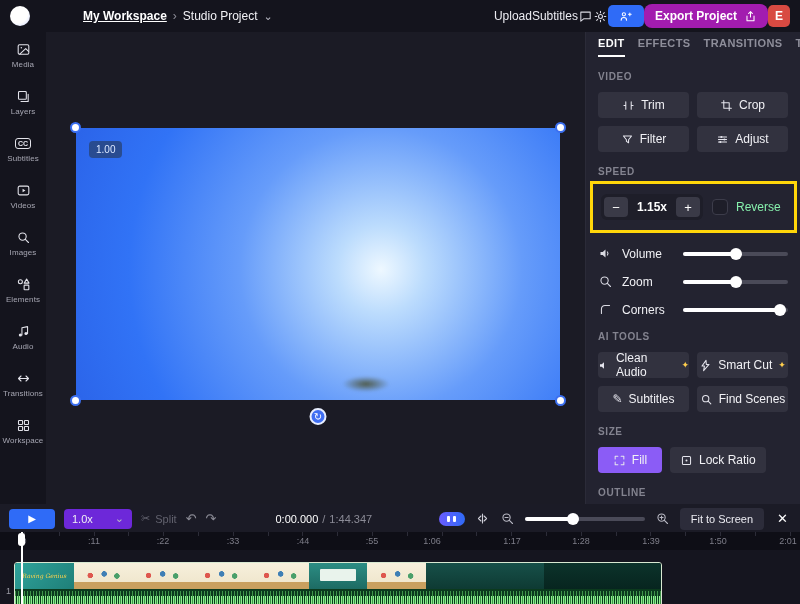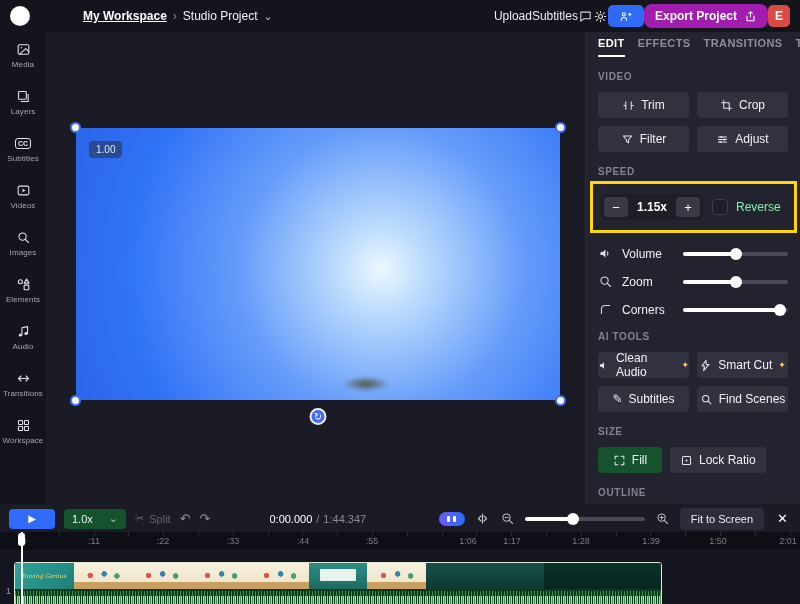--- a/index.html
+++ b/index.html
@@ -83,28 +83,28 @@
   .reverse-lbl { font-size:12px; color:#86efac; }
 
   .slider-row { display:flex; align-items:center; gap:9px; margin-top:13px; }
   .slider-row .ic { color:#d9d9e2; width:15px; }
   .slider-row .lbl { font-size:12px; color:#f0f0f4; width:52px; }
   .slider { flex:1; height:4px; background:#4a4a58; border-radius:2px; position:relative; cursor:pointer; }
   .slider-fill { height:4px; background:#fff; border-radius:2px; position:relative; }
   .knob { position:absolute; right:-6px; top:-4px; width:12px; height:12px; background:#fff; border-radius:50%; }
 
   .size-row { display:flex; gap:8px; }
-  .fill-btn { background:#14532d; width:64px; }
+  .fill-btn { background:#8b5cf6; width:64px; }
   .lock-btn { padding:0 10px; }
 
   
   .bottombar { height:28px; background:#1b1b26; border-top:1px solid #27273300; display:flex; align-items:center; gap:9px; padding:0 9px; }
   .play-btn { width:46px; height:20px; background:#2f6bf7; border-radius:4px; display:flex; align-items:center; justify-content:center;
     font-size:10px; color:#fff; cursor:pointer; }
-  .speed-dd { height:20px; padding:0 8px; background:#14532d; border-radius:4px; display:flex; align-items:center; gap:16px;
+  .speed-dd { height:20px; padding:0 8px; background:#6d28d9; border-radius:4px; display:flex; align-items:center; gap:22px;
     font-size:11px; color:#f0f0f4; cursor:pointer; }
   .split-btn { display:flex; align-items:center; gap:5px; font-size:11px; color:#62626e; cursor:default; }
   .hist-btn { font-size:13px; color:#8c8c96; cursor:pointer; }
   .time { margin-left:50px; display:flex; gap:4px; font-size:11px; white-space:nowrap; }
   .time .cur { color:#fff; }
   .time .sep, .time .dur { color:#8b8b96; }
   .bb-right { margin-left:auto; display:flex; align-items:center; gap:10px; }
   .tl-toggle { width:26px; height:14px; border-radius:7px; background:linear-gradient(90deg,#6a5cff,#2f6bf7);
     display:flex; align-items:center; justify-content:center; gap:3px; cursor:pointer; }
   .tl-toggle i { width:3px; height:6px; background:#fff; border-radius:1px; }
@@ -485,21 +485,21 @@
 </div>
 
 <div class="timeline">
   <div class="ruler">
     <span class="tick" style="left:24px">0</span>
     <span class="tick" style="left:94px">:11</span>
     <span class="tick" style="left:163px">:22</span>
     <span class="tick" style="left:233px">:33</span>
     <span class="tick" style="left:303px">:44</span>
     <span class="tick" style="left:372px">:55</span>
-    <span class="tick" style="left:468px">1:06</span>
+    <span class="tick" style="left:432px">1:06</span>
     <span class="tick" style="left:512px">1:17</span>
     <span class="tick" style="left:581px">1:28</span>
     <span class="tick" style="left:651px">1:39</span>
     <span class="tick" style="left:718px">1:50</span>
     <span class="tick" style="left:788px">2:01</span>
     <div class="playhead-head"></div>
   </div>
   <div class="tracks">
     <span class="row-num">1</span>
     <div class="clip">

